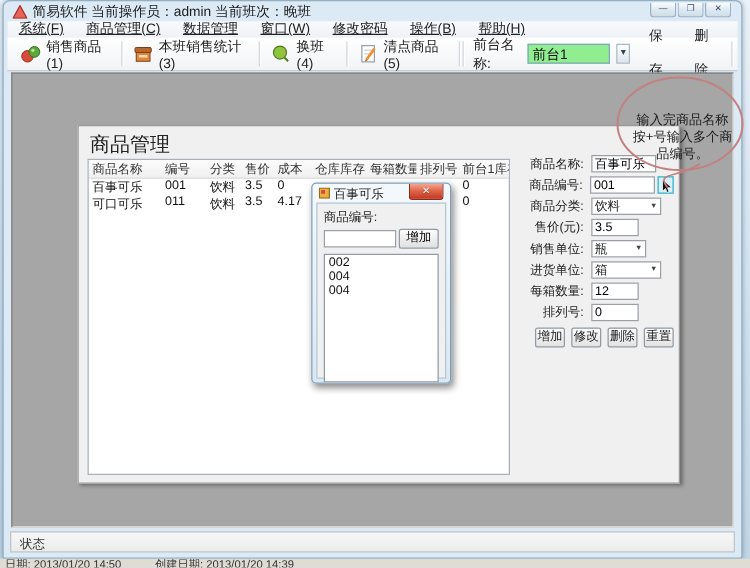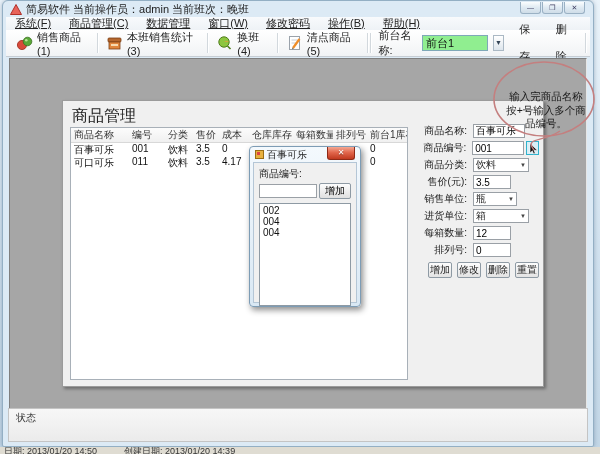--- a/index.html
+++ b/index.html
@@ -97,21 +97,21 @@
     color:#111; padding:1px 0; overflow:hidden; }
   .dlg-list div { padding-left:3px; line-height:11px; }
 
   
   .annot-svg { position:absolute; left:480px; top:55px; width:120px; height:110px;
     z-index:10; pointer-events:none; }
   .annot-text { position:absolute; left:502px; top:74px; width:88px; z-index:11;
     font-size:10.5px; line-height:13.5px; color:#1a1a1a; text-align:center; pointer-events:none;margin-top:16px; }
 
   
-  .statusbar { position:absolute; left:5px; right:5px; bottom:4px; height:34px;
+  .statusbar { position:absolute; left:5px; right:5px; bottom:4px; height:17px;
     background:linear-gradient(#f7f7f7,#ebebeb); border:1px solid #c4c4c4;
     font-size:10px; color:#333; padding:2px 0 0 7px; }
 
   
   .clip-strip { position:absolute; left:0; right:0; top:447px; height:7px;
     background:#dfdcd2; overflow:hidden; }
   .clip-strip div { position:relative; top:-2px; font-size:9px; color:#333; padding-left:4px;
     white-space:nowrap; }
 </style>
 </head>

